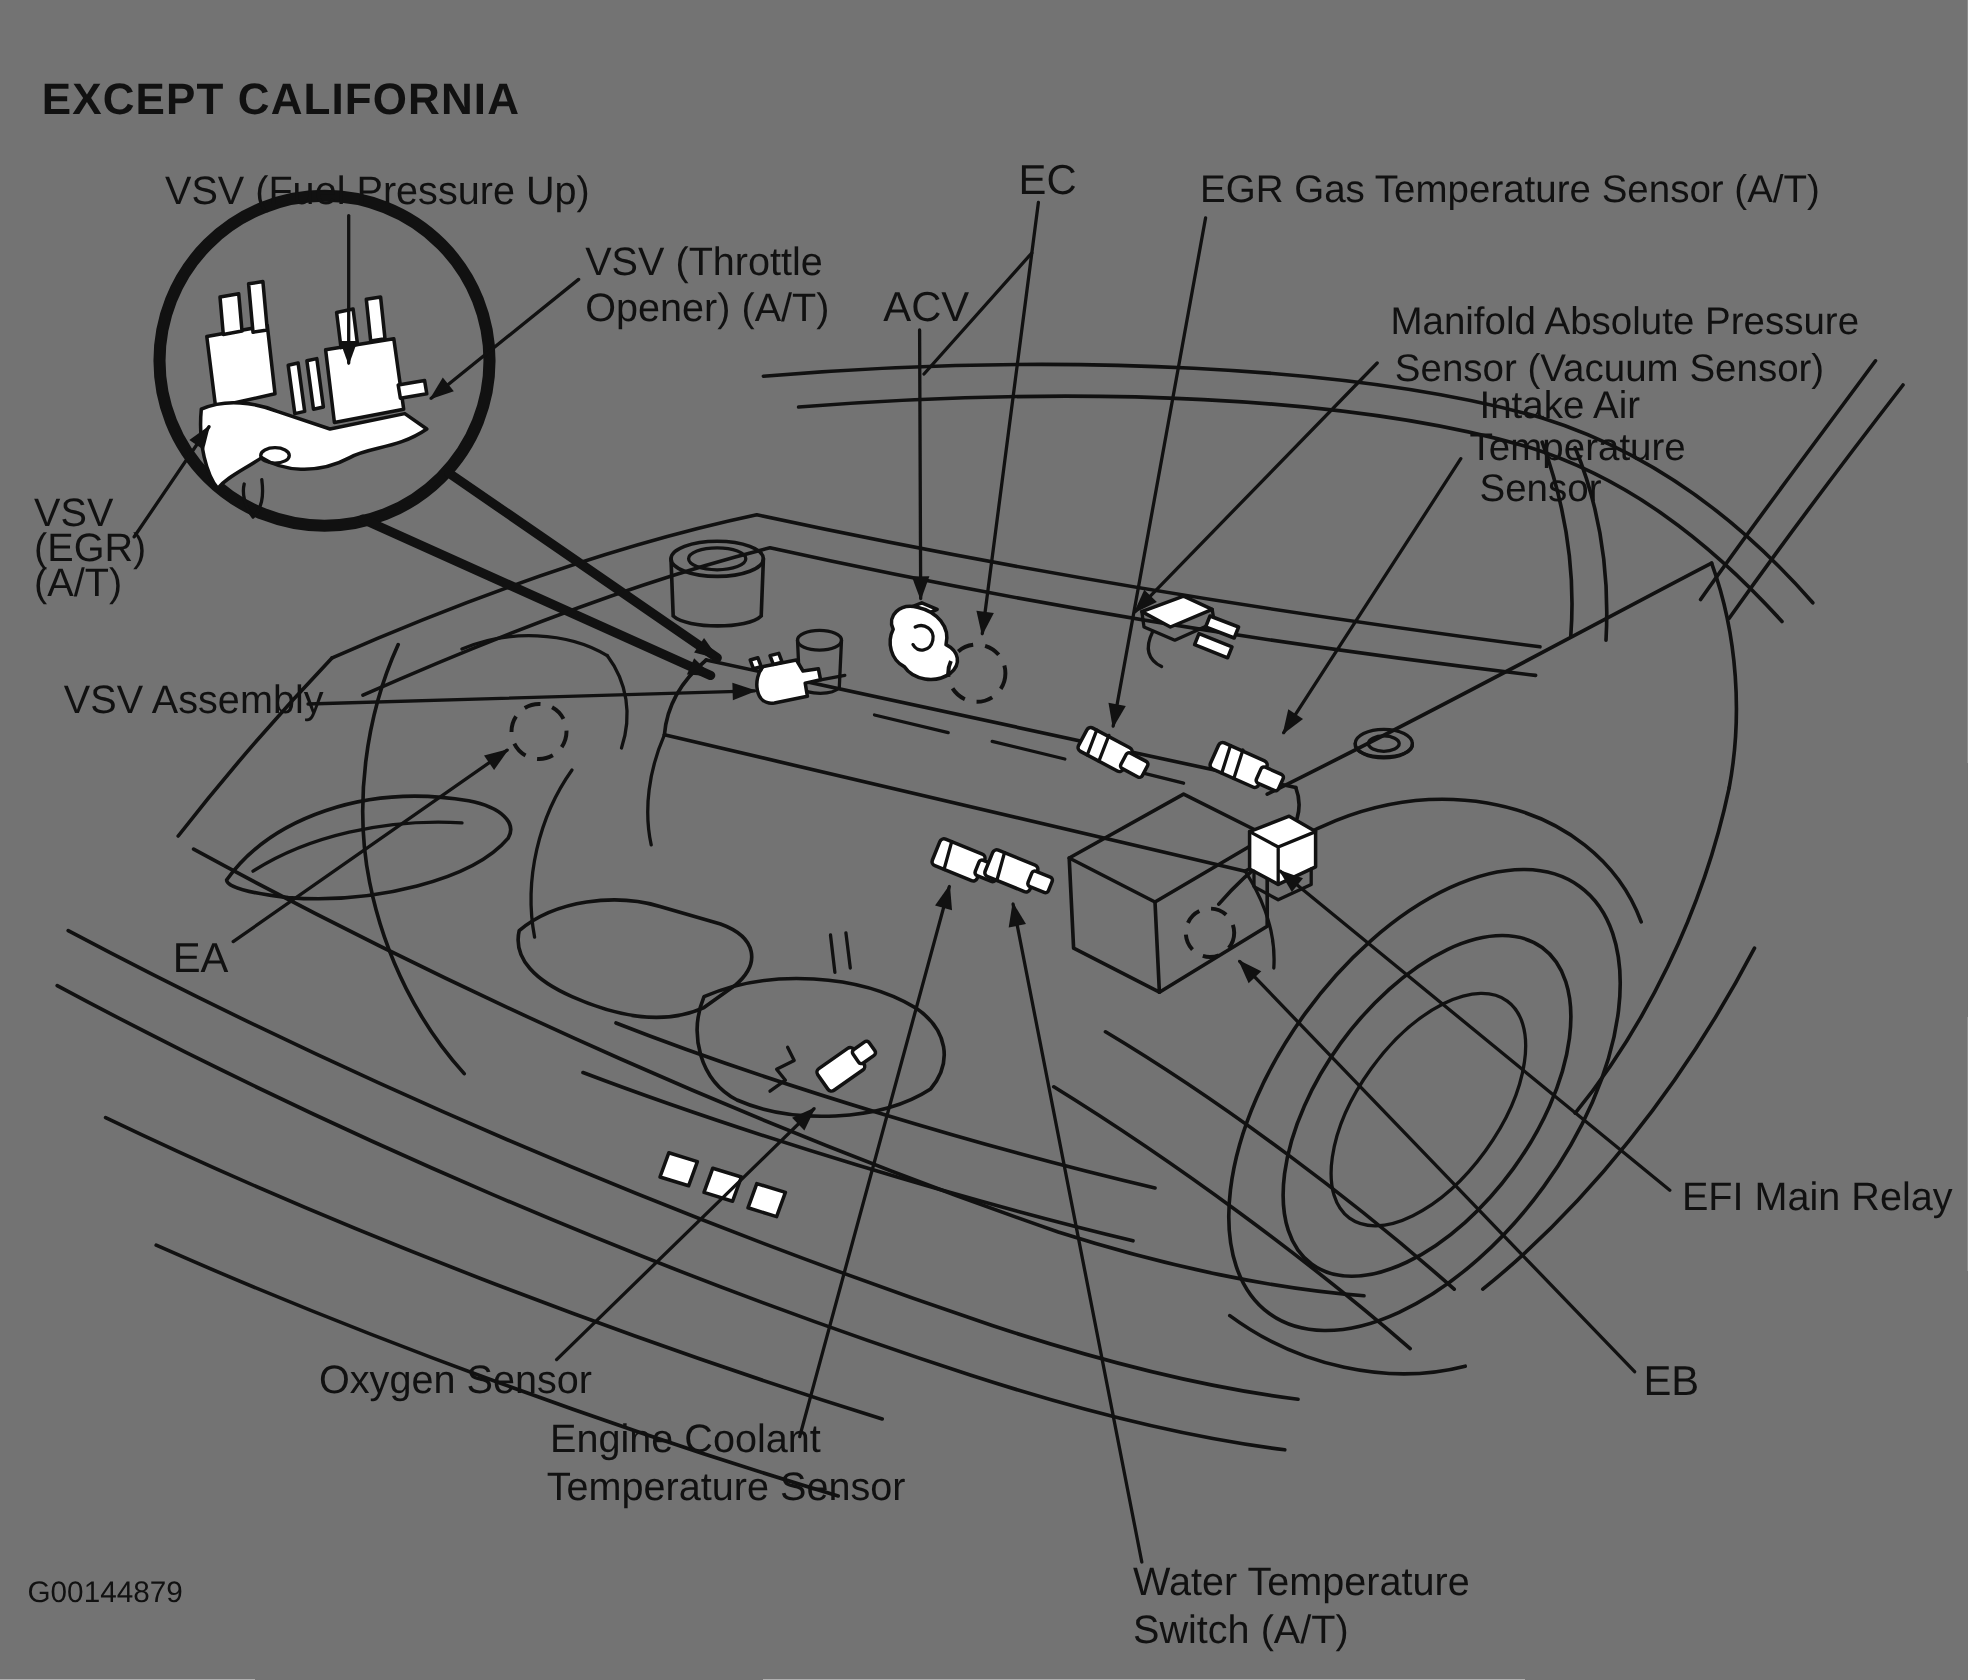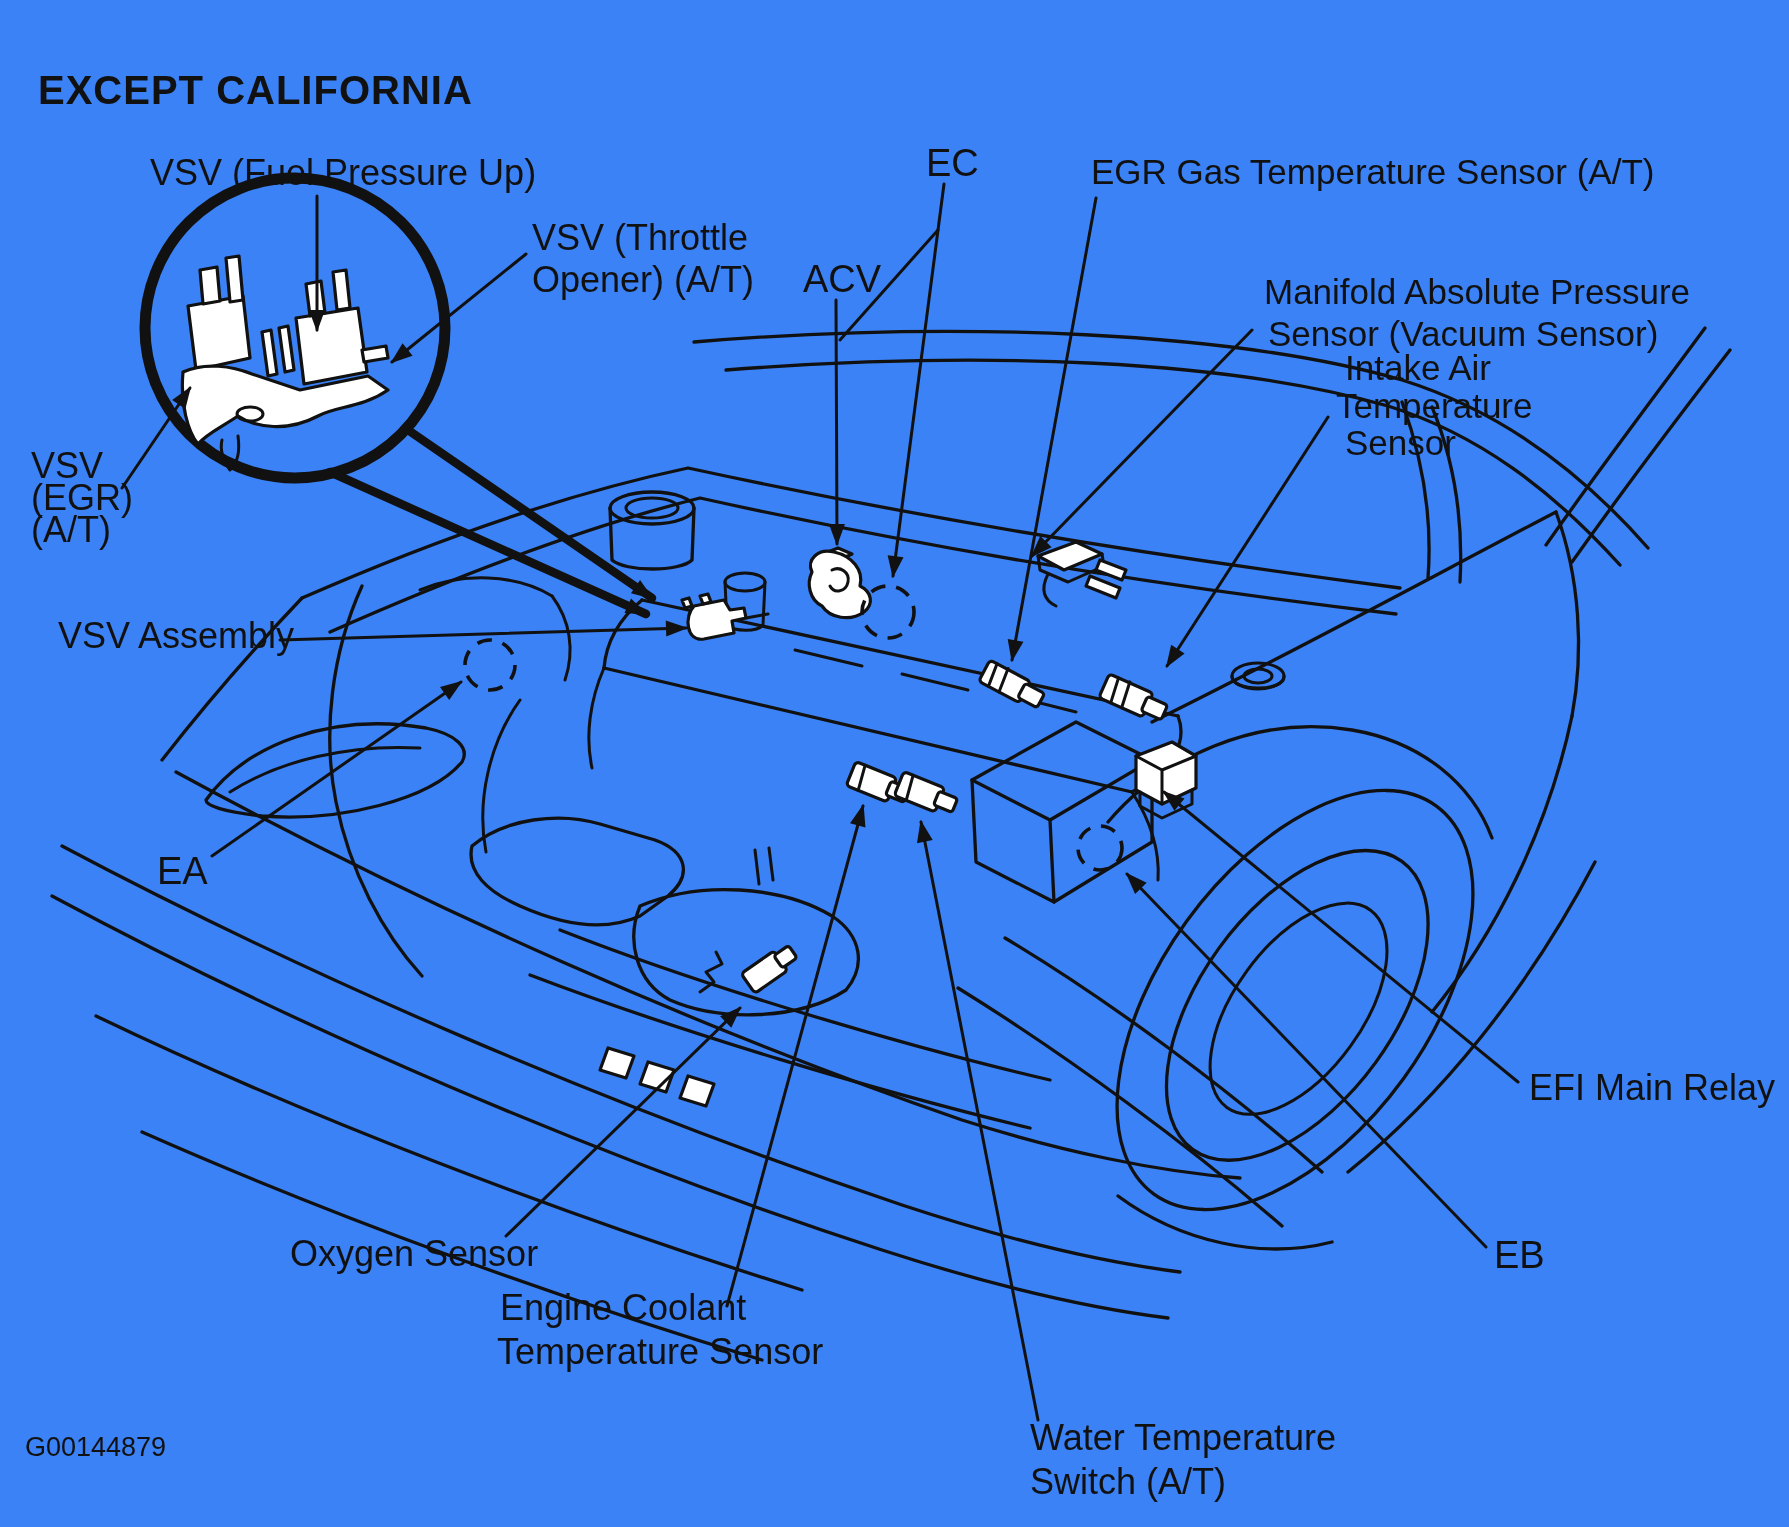--- a/index.html
+++ b/index.html
@@ -1,16 +1,16 @@
 <!DOCTYPE html>
 <html><head>
 <meta charset="utf-8">
 <style>
   html,body{margin:0;padding:0;background:#ffffff;}
-  .stage{position:relative;width:1789px;height:1527px;background:#3b82f6;overflow:hidden;}
+  .stage{position:relative;width:1789px;height:1527px;background:#737373;overflow:hidden;}
   svg{display:block;}
   text{font-family:"Liberation Sans","DejaVu Sans",sans-serif;fill:#111111;}
   .t-title{font-size:40px;font-weight:bold;letter-spacing:1px;}
   .t-lbl{font-size:36px;}
   .t-big{font-size:38px;}
   .t-med{font-size:35px;}
   .t-id{font-size:27px;}
   .ln{stroke:#111111;fill:none;stroke-width:3.3;stroke-linecap:round;stroke-linejoin:round;}
   .thin{stroke-width:3;}
   .lead{stroke:#111111;fill:none;stroke-width:3;stroke-linecap:round;}

